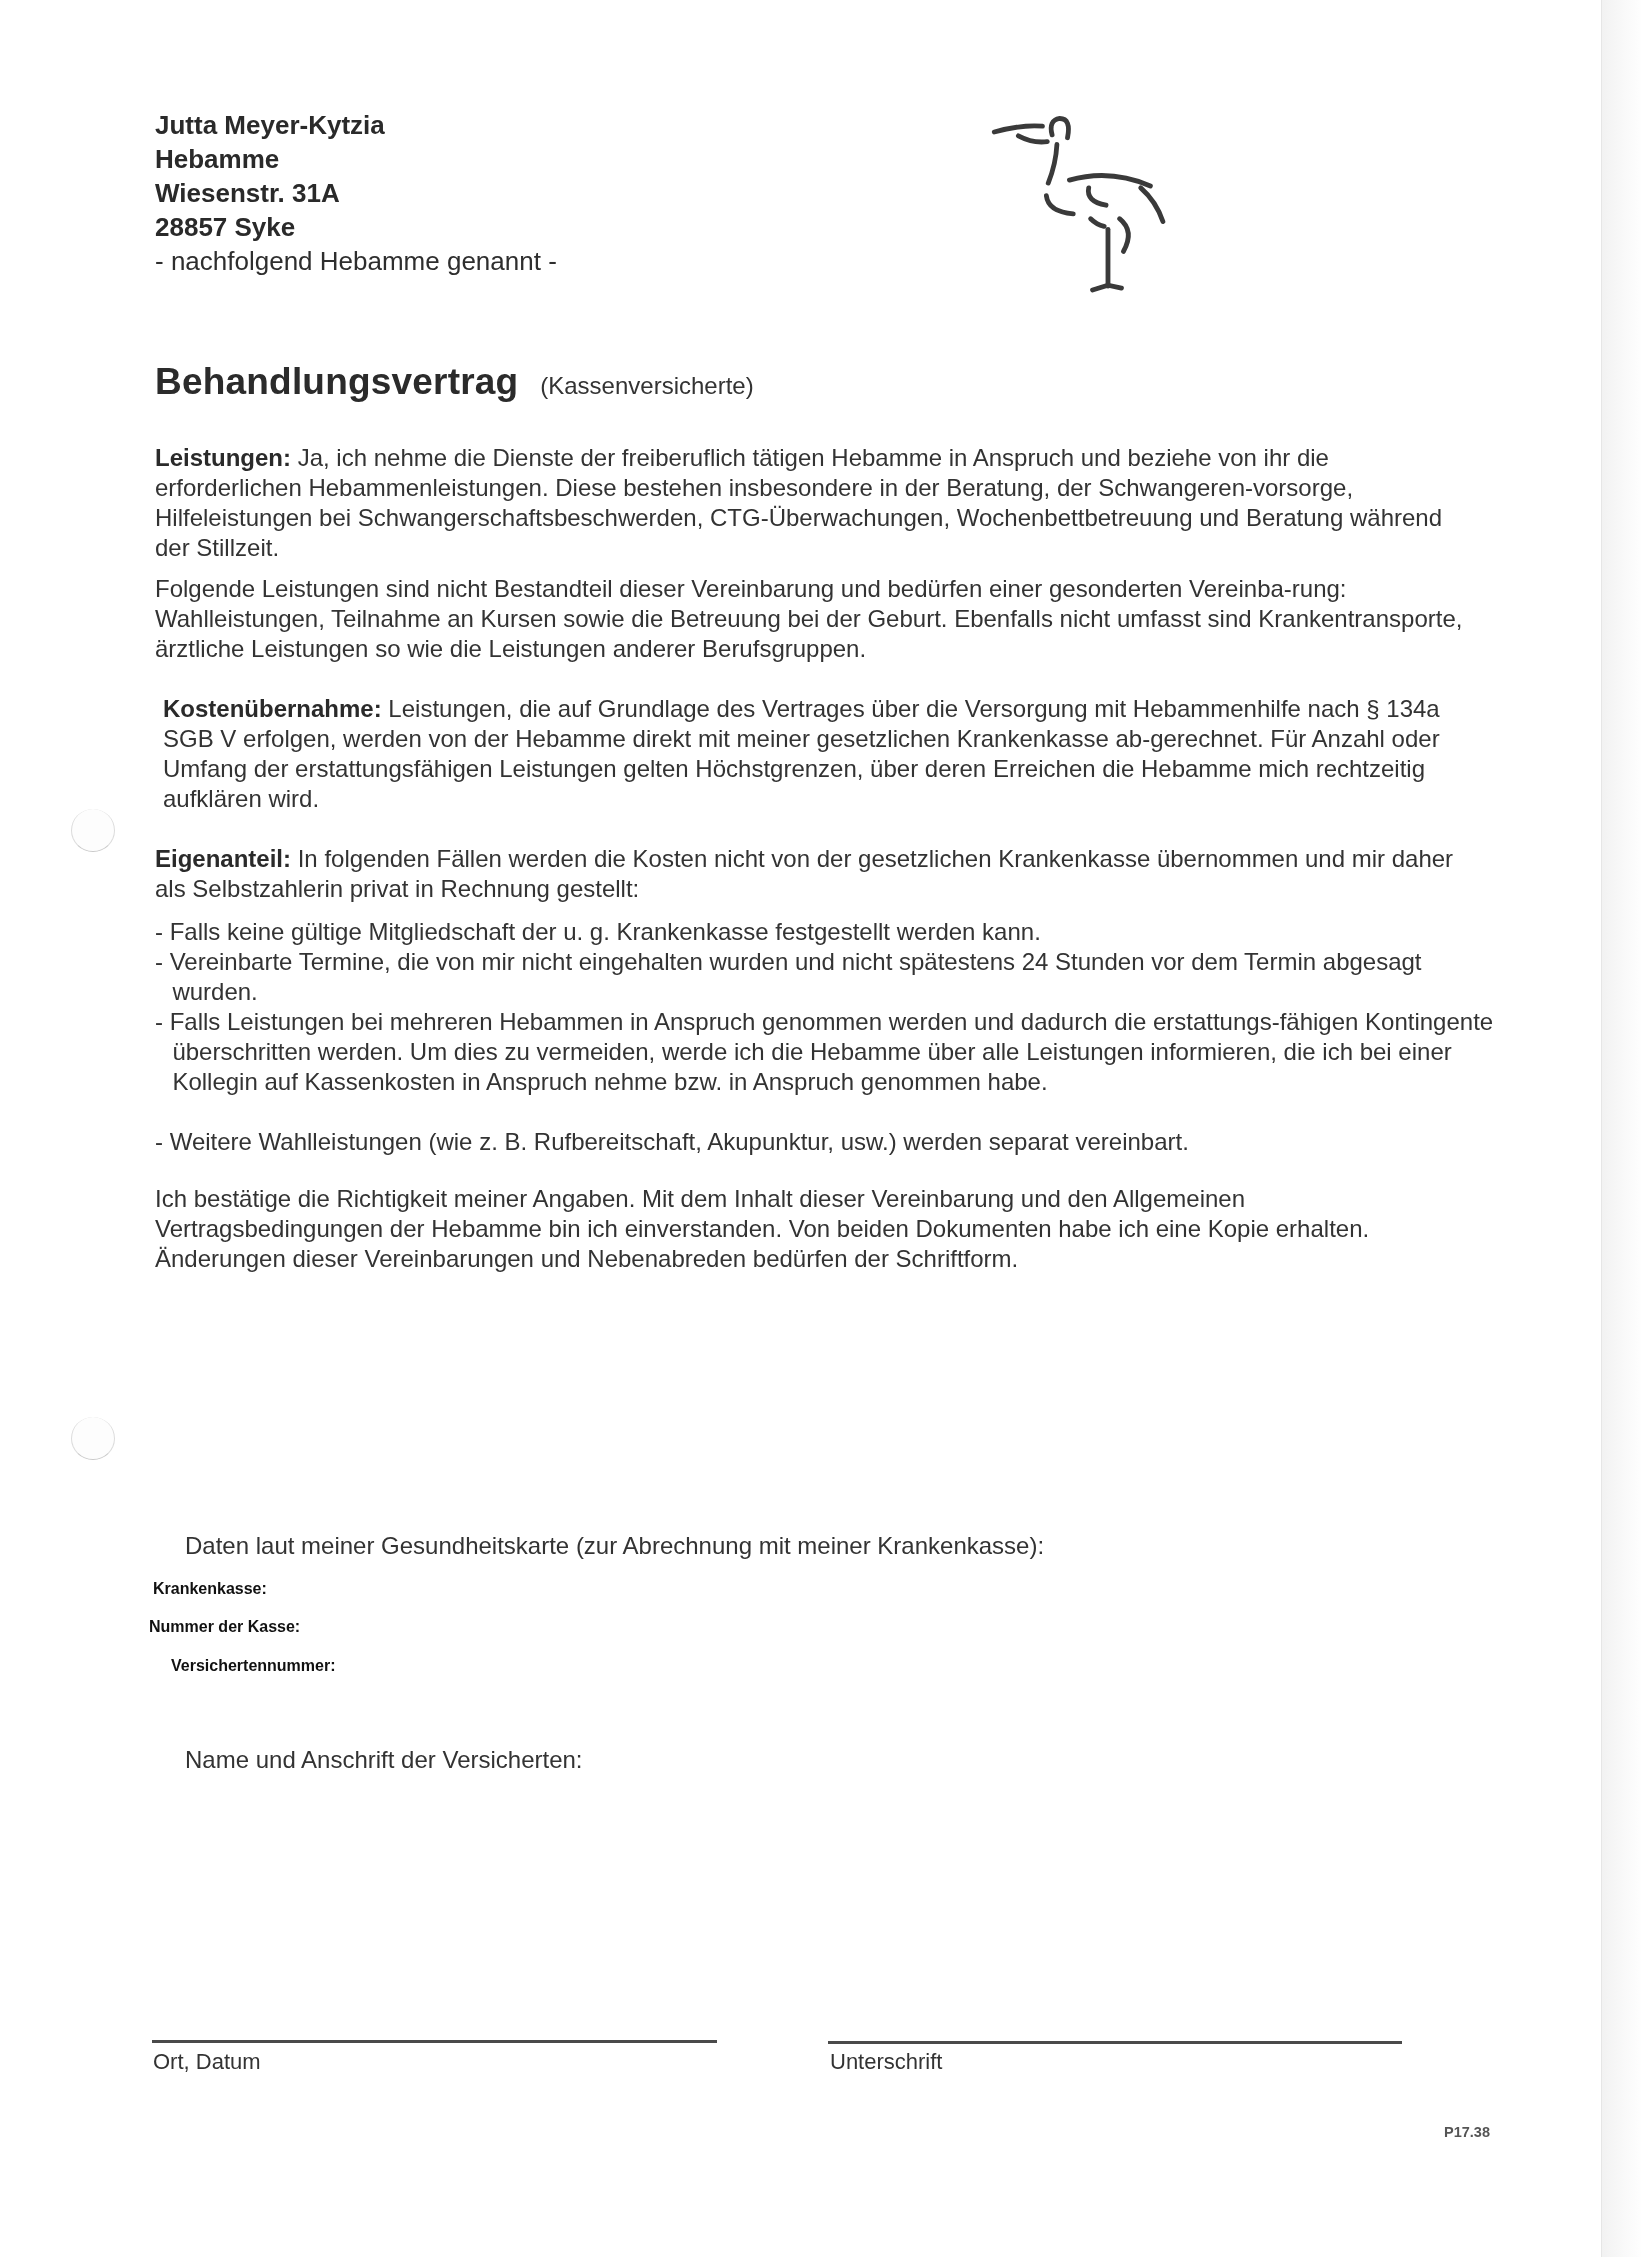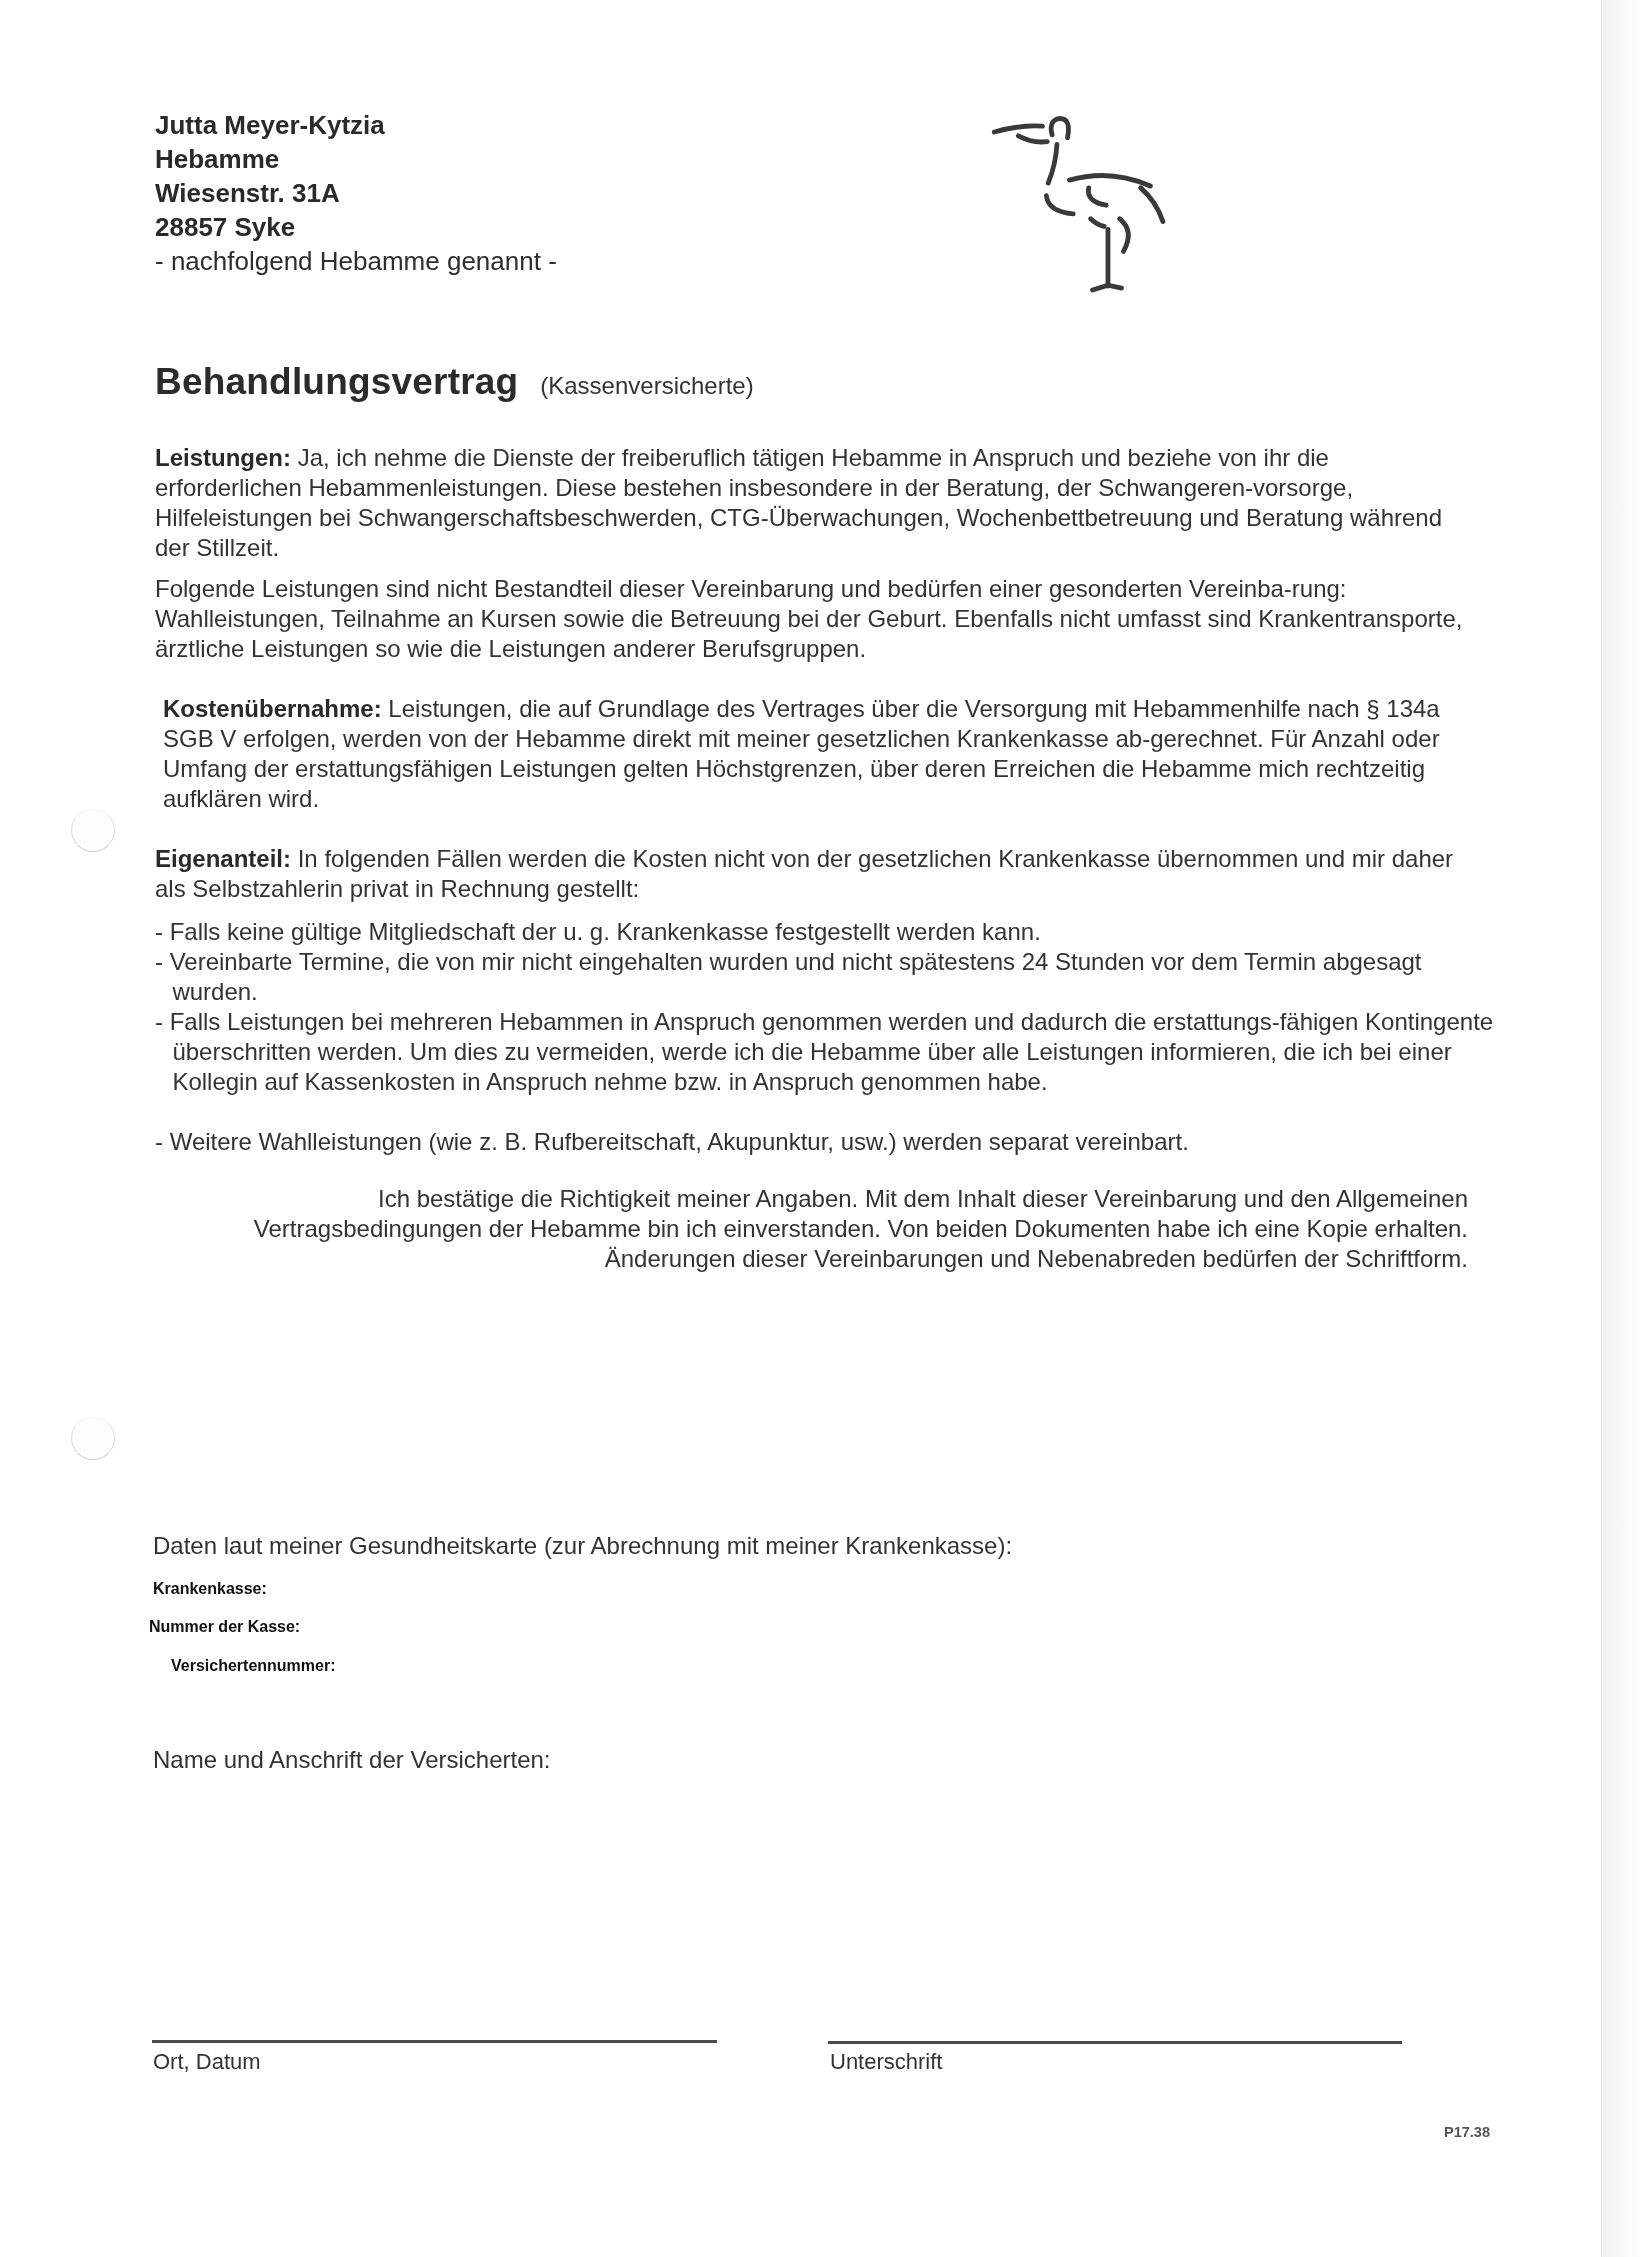--- a/index.html
+++ b/index.html
@@ -24,21 +24,21 @@
     .title-row { position: absolute; left: 155px; top: 361px; white-space: nowrap; }
     .title { font-size: 37px; font-weight: bold; color: #2b2b2b; letter-spacing: 0.2px; }
     .subtitle { font-size: 24px; margin-left: 17.4px; color: #333; }
     .para {
       position: absolute; left: 155px; width: 1313px;
       font-size: 24px; line-height: 30px; color: #333;
     }
     .para .lbl { font-weight: bold; color: #2a2a2a; }
     .bullet { position: absolute; left: 155px; width: 1323px; font-size: 24px; line-height: 30px; color: #333; padding-left: 17.4px; text-indent: -17.4px; }
     .field { position: absolute; font-size: 16px; font-weight: bold; color: #111; }
-    .plain { position: absolute; font-size: 24px; color: #333; }
+    .plain { position: absolute; font-size: 24px; color: #333; margin-left: 32px; }
     .sig-line { position: absolute; height: 2.9px; background: #4a4a4a; }
     .sig-label { position: absolute; font-size: 22px; color: #333; }
     .code { position: absolute; left: 1444px; top: 2124px; font-size: 14.5px; font-weight: bold; color: #555; }
   </style>
 </head>
 <body>
 
 <div class="right-edge"></div>
 <div class="punch-hole" style="left:71px; top:809px;"></div>
 <div class="punch-hole" style="left:71px; top:1417px;"></div>
@@ -87,21 +87,21 @@
 
 <div class="para" style="top:844px;">
   <span class="lbl">Eigenanteil:</span><span> In folgenden Fällen werden die Kosten nicht von der gesetzlichen Krankenkasse übernommen und mir daher als Selbstzahlerin privat in Rechnung gestellt:</span>
 </div>
 
 <div class="bullet" style="top:917px;">- Falls keine gültige Mitgliedschaft der u. g. Krankenkasse festgestellt werden kann.</div>
 <div class="bullet" style="top:947px;">- Vereinbarte Termine, die von mir nicht eingehalten wurden und nicht spätestens 24 Stunden vor dem Termin abgesagt wurden.</div>
 <div class="bullet" style="top:1007px;">- Falls Leistungen bei mehreren Hebammen in Anspruch genommen werden und dadurch die erstattungs-fähigen Kontingente überschritten werden. Um dies zu vermeiden, werde ich die Hebamme über alle Leistungen informieren, die ich bei einer Kollegin auf Kassenkosten in Anspruch nehme bzw. in Anspruch genommen habe.</div>
 <div class="bullet" style="top:1127px;">- Weitere Wahlleistungen (wie z. B. Rufbereitschaft, Akupunktur, usw.) werden separat vereinbart.</div>
 
-<div class="para" style="top:1184px;text-align:right;">
+<div class="para" style="top:1184px;">
   <span>Ich bestätige die Richtigkeit meiner Angaben. Mit dem Inhalt dieser Vereinbarung und den Allgemeinen Vertragsbedingungen der Hebamme bin ich einverstanden. Von beiden Dokumenten habe ich eine Kopie erhalten. Änderungen dieser Vereinbarungen und Nebenabreden bedürfen der Schriftform.</span>
 </div>
 
 <div class="plain" style="left:153px; top:1532px;">Daten laut meiner Gesundheitskarte (zur Abrechnung mit meiner Krankenkasse):</div>
 
 <div class="field" style="left:153px; top:1580px;">
   <span>Krankenkasse:</span>
   <span></span>
 </div>
 <div class="field" style="left:149px; top:1618px;">

